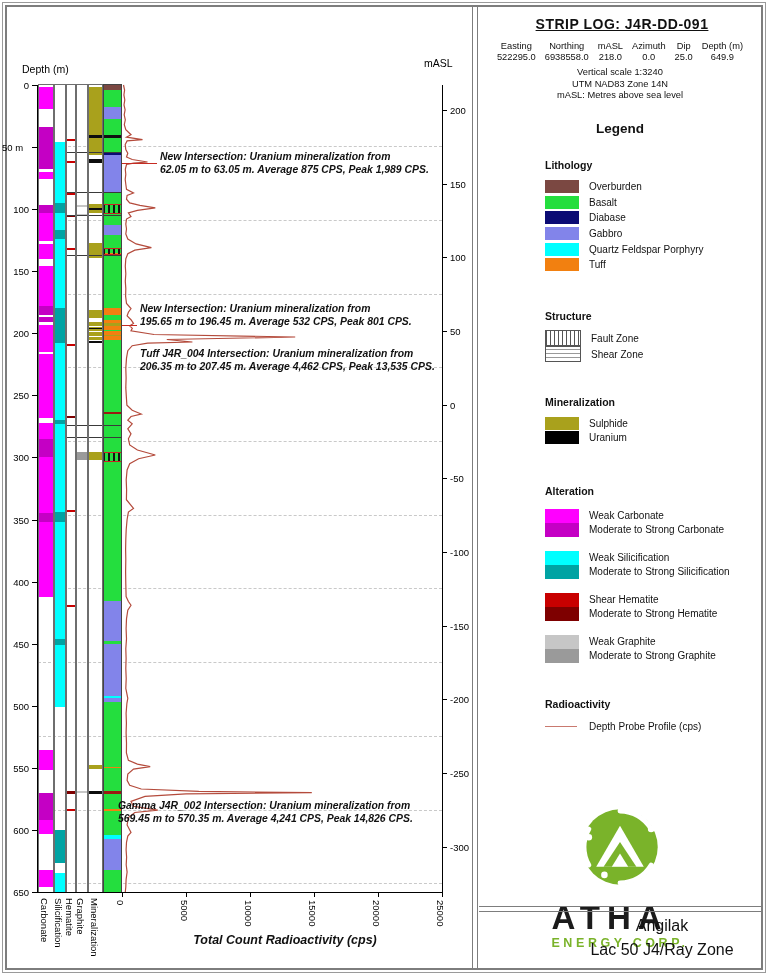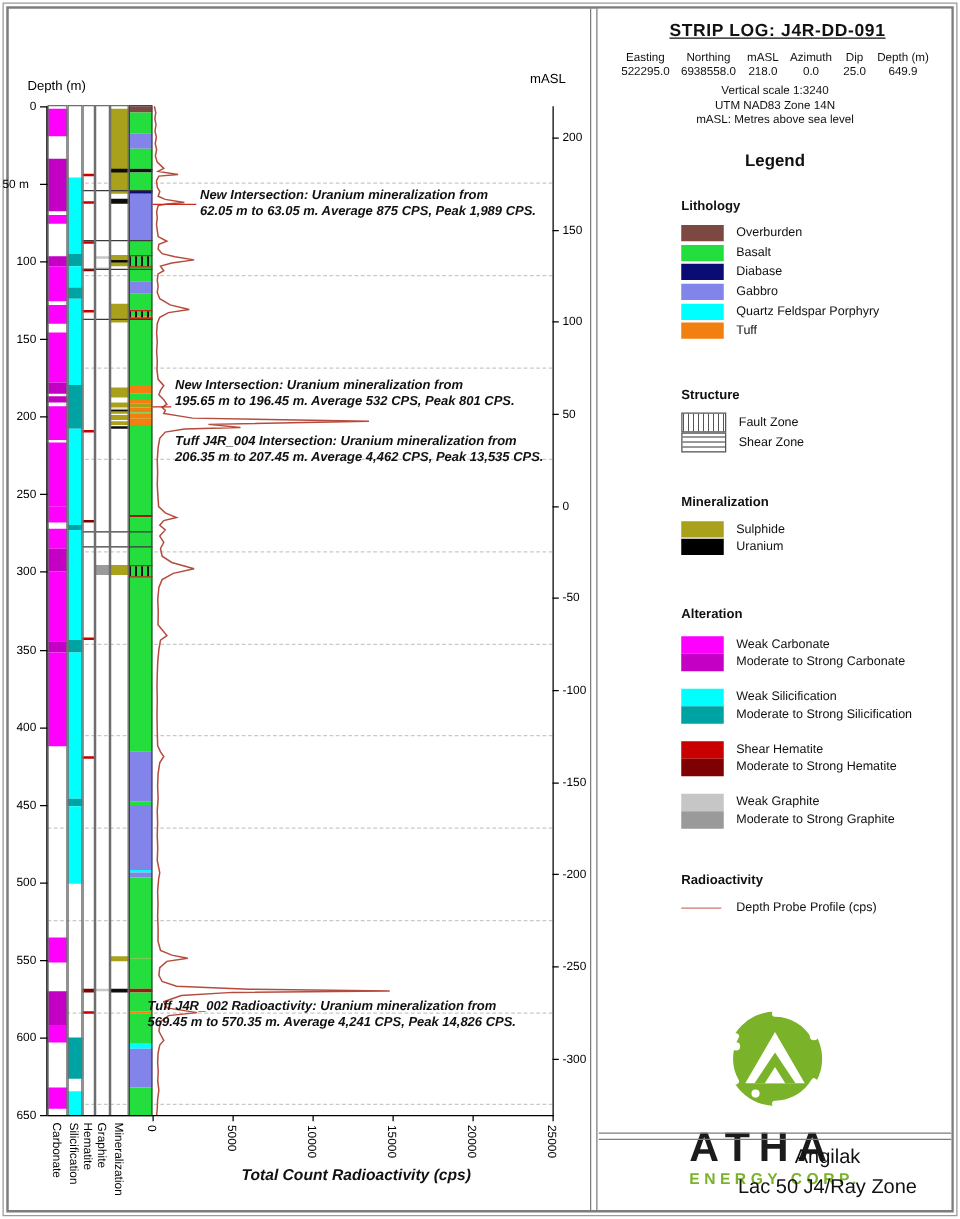--- a/index.html
+++ b/index.html
@@ -289,21 +289,21 @@
     <div class="annotation" style="left: 140px; top: 302px;">
       <div>New Intersection: Uranium mineralization from</div>
       <div>195.65 m to 196.45 m. Average 532 CPS, Peak 801 CPS.</div>
     </div>
     <div class="leader" style="left: 122px; width: 15px; top: 324.617px; background: rgb(198, 43, 34);"></div>
     <div class="annotation" style="left: 140px; top: 347px;">
       <div>Tuff J4R_004 Intersection: Uranium mineralization from</div>
       <div>206.35 m to 207.45 m. Average 4,462 CPS, Peak 13,535 CPS.</div>
     </div>
     <div class="annotation" style="left: 118px; top: 799px;">
-      <div>Tuff J4R_002 Radioactivity: Uranium mineralization from</div>
+      <div>Gamma J4R_002 Intersection: Uranium mineralization from</div>
       <div>569.45 m to 570.35 m. Average 4,241 CPS, Peak 14,826 CPS.</div>
     </div>
   </div>
 
 <div class="right-panel">
   <div class="rp-title">STRIP LOG: J4R-DD-091</div>
   <div class="rp-fields" id="rp-fields">
       <div class="rp-field">
         <div style="font-weight: normal;">Easting</div>
         <div>522295.0</div>

